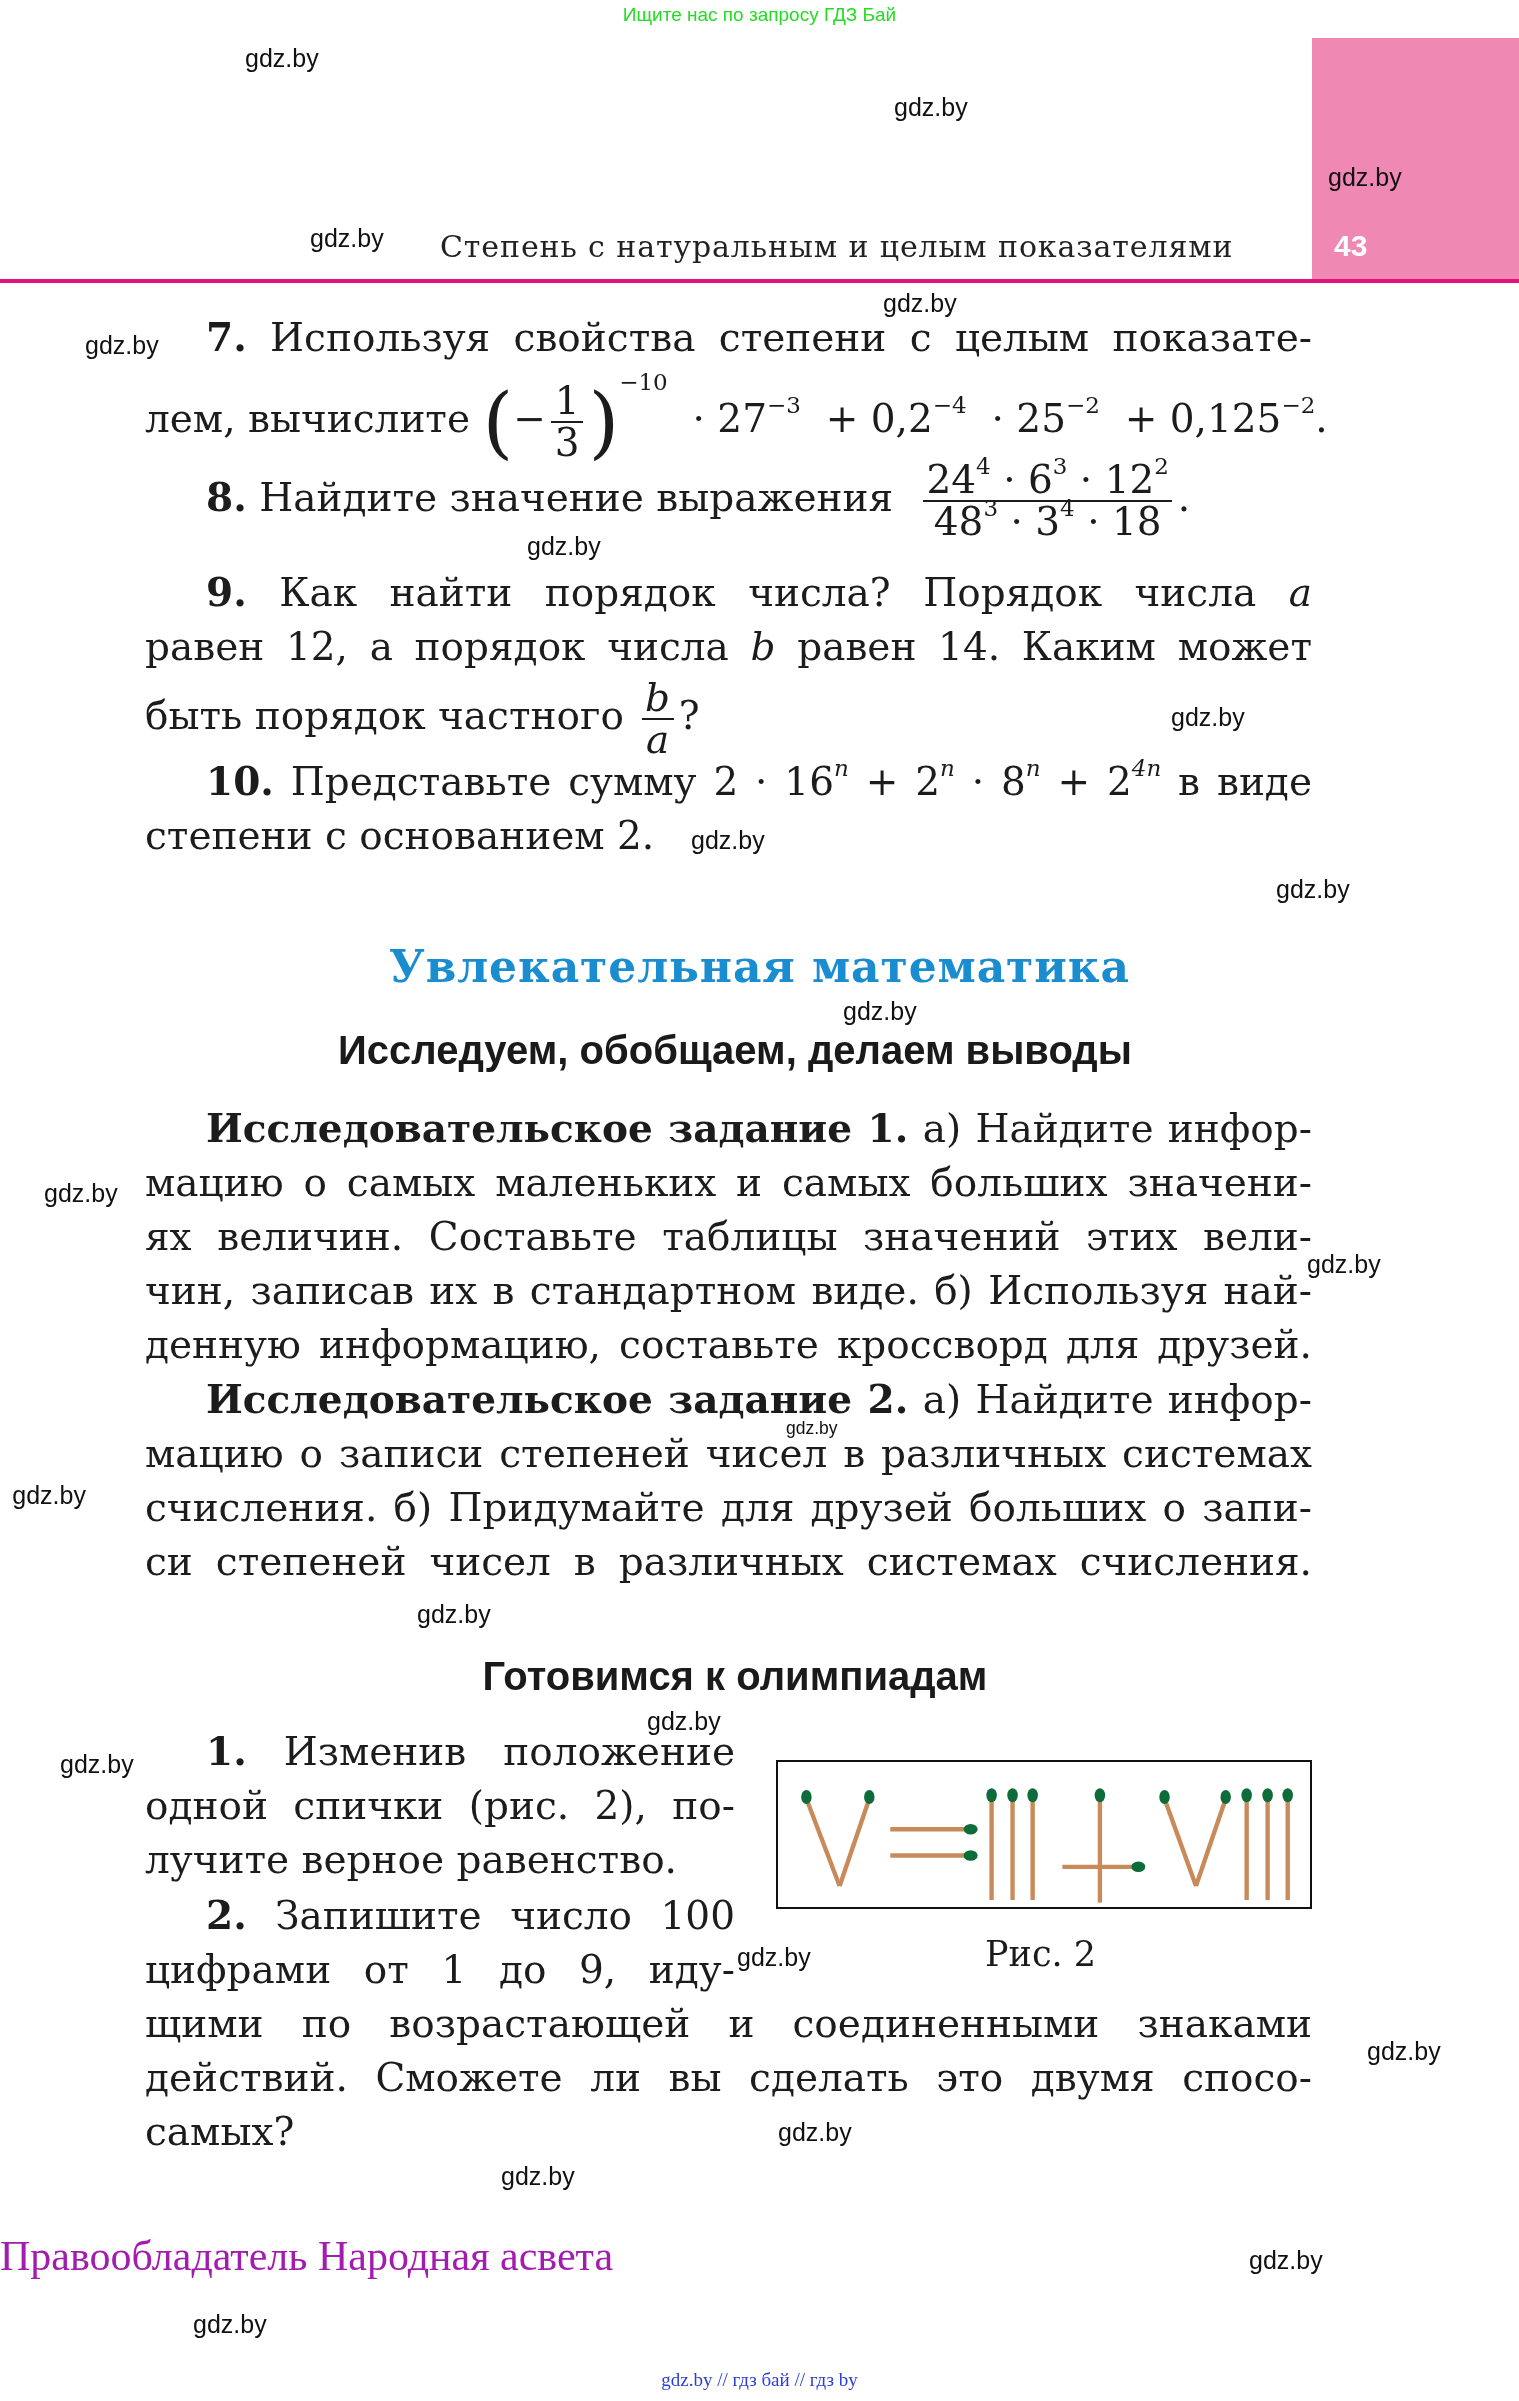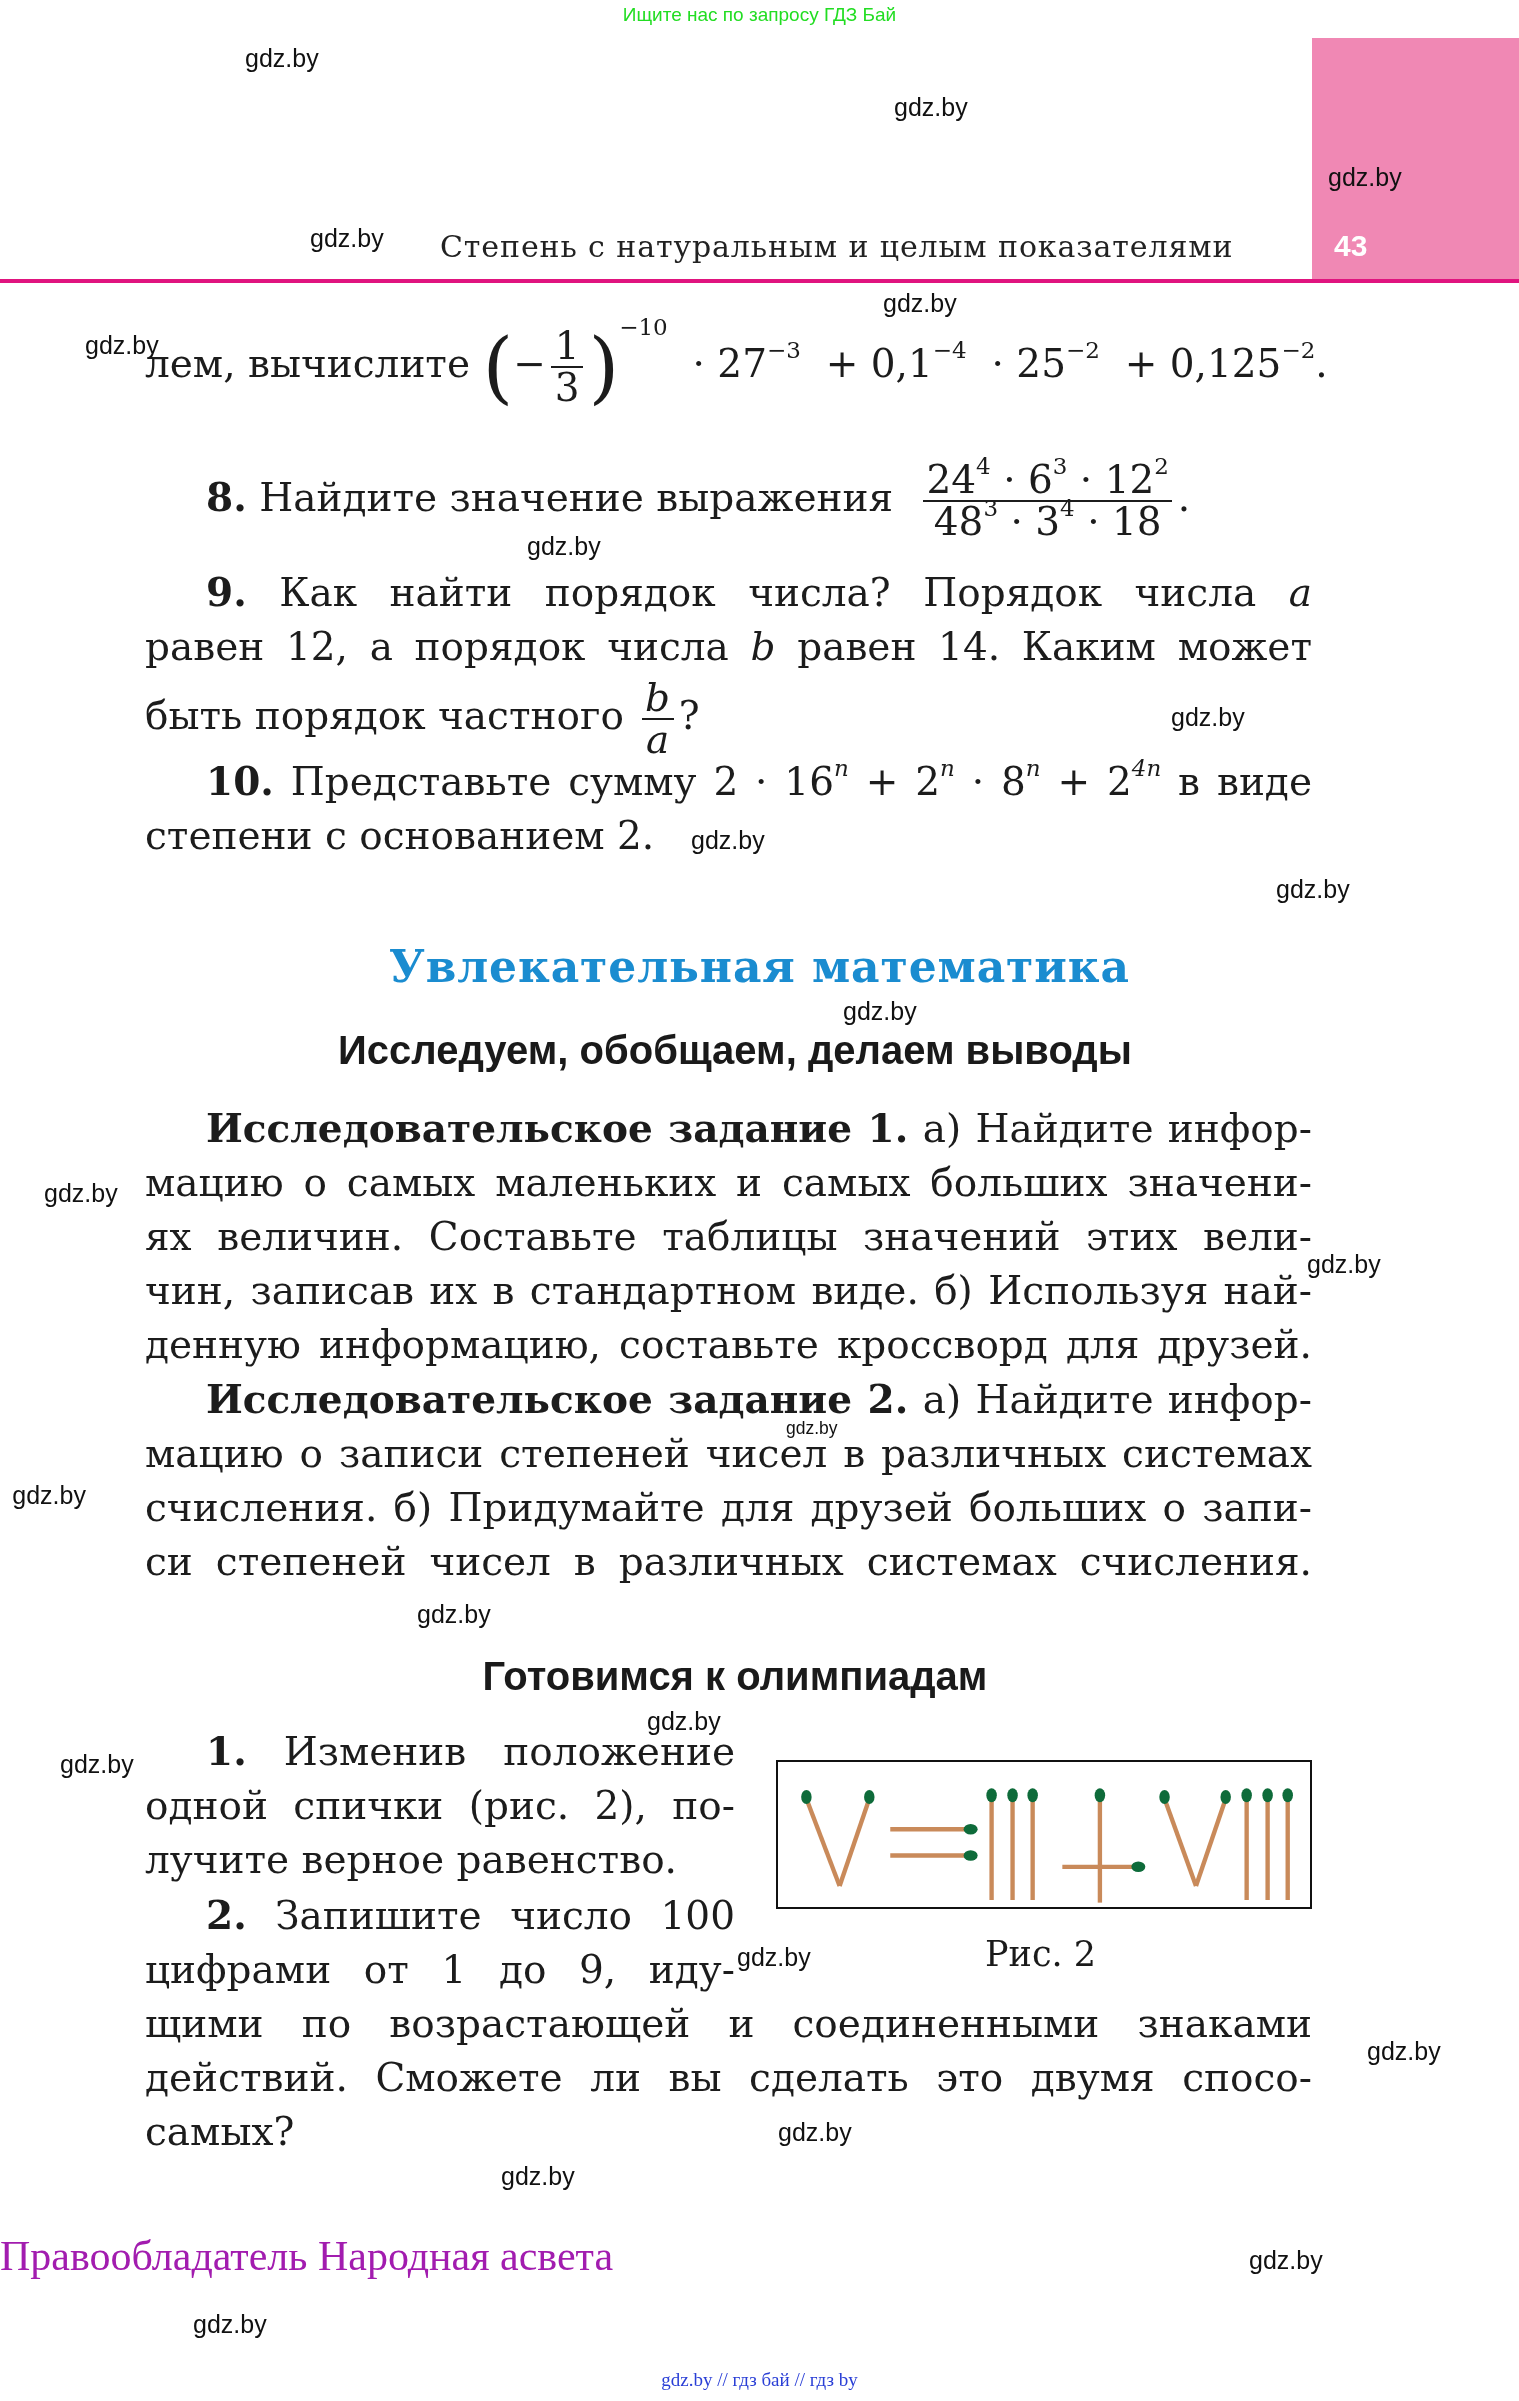--- a/index.html
+++ b/index.html
@@ -63,25 +63,29 @@
 <div class="wm" style="left:647px;top:1707px">gdz.by</div>
 <div class="wm" style="left:60px;top:1750px">gdz.by</div>
 <div class="wm" style="left:737px;top:1943px">gdz.by</div>
 <div class="wm" style="left:1367px;top:2037px">gdz.by</div>
 <div class="wm" style="left:778px;top:2118px">gdz.by</div>
 <div class="wm" style="left:501px;top:2162px">gdz.by</div>
 <div class="wm" style="left:1249px;top:2246px">gdz.by</div>
 <div class="wm" style="left:193px;top:2310px">gdz.by</div>
 
 <div class="para" style="top:310px">
+  <span class="line just" style="padding-left:61px">
+    <b>7.</b>
+    <span>Используя свойства степени с целым показате-</span>
+  </span>
   <span class="line" style="margin-top:15.8px;">
     <span>лем, вычислите</span>
     <span class="paren">(</span><span>−</span><span class="frac"><span class="num">1</span><span>3</span></span><span class="paren">)</span><sup style="vertical-align:42px">−10</sup>
     &nbsp;<span>·</span>&nbsp;<span>27</span><sup>−3</sup>
-    &nbsp;<span>+</span>&nbsp;<span>0,1</span><sup>−4</sup>
+    &nbsp;<span>+</span>&nbsp;<span>0,2</span><sup>−4</sup>
     &nbsp;<span>·</span>&nbsp;<span>25</span><sup>−2</sup>
     &nbsp;<span>+</span>&nbsp;<span>0,125</span><sup>−2</sup><span>.</span>
   </span>
 </div>
 
 <div class="para" style="top:460px">
   <span class="line" style="padding-left:61px">
     <b>8.</b>
     <span>Найдите значение выражения</span>
     <span class="frac" style="margin-left:17.5px">

